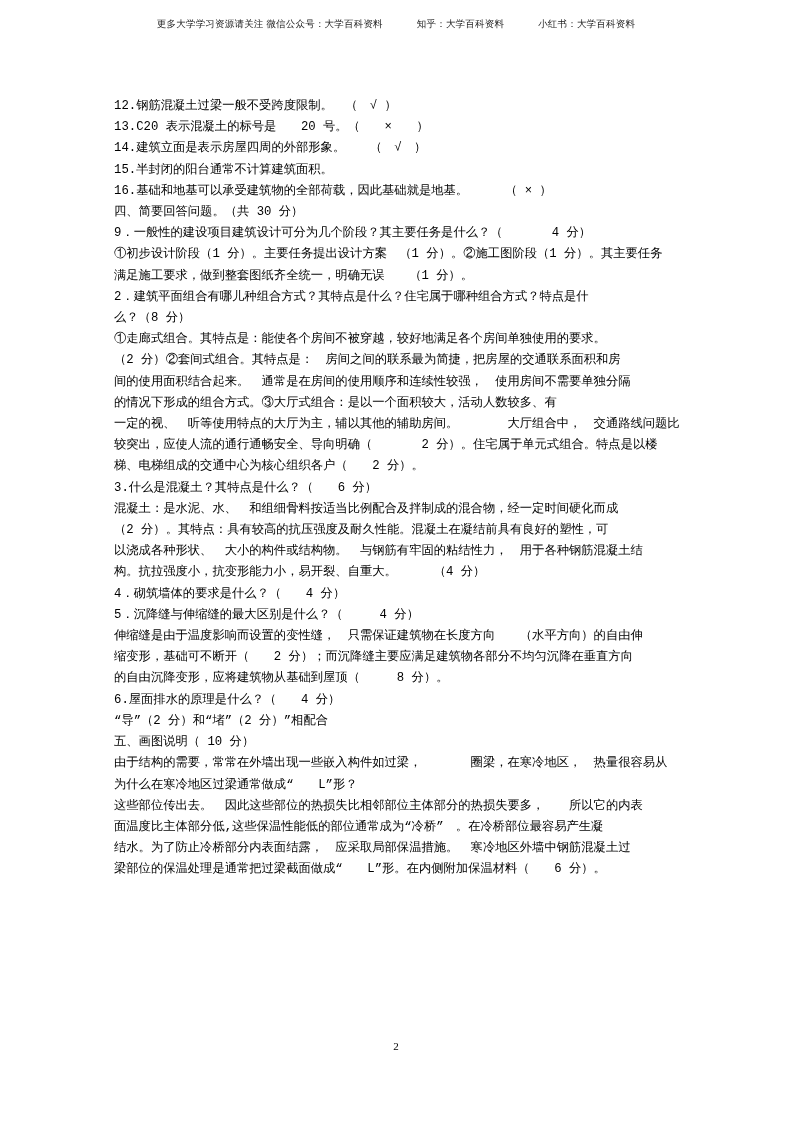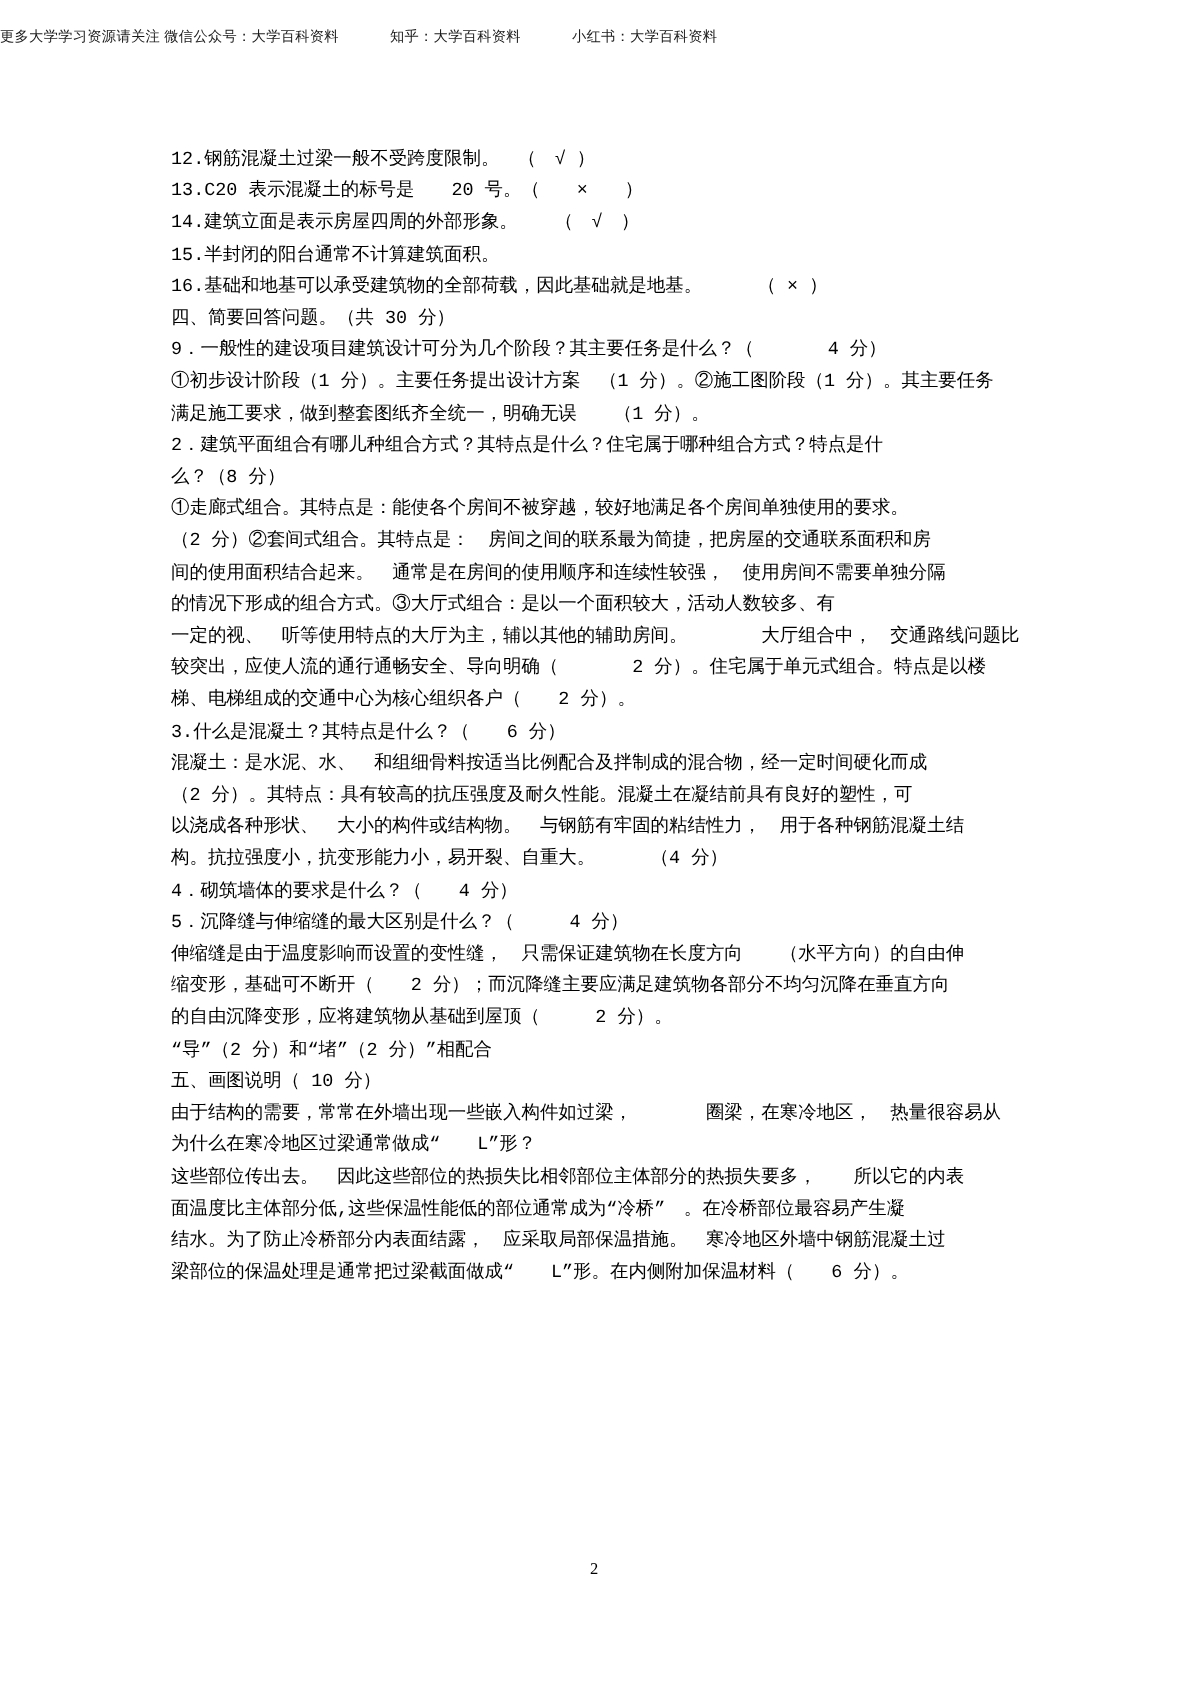--- a/index.html
+++ b/index.html
@@ -21,21 +21,21 @@
     height: 1122px;
     box-sizing: border-box;
   }
   
   .header-banner {
     position: absolute;
     top: 18px;
     left: 0;
     width: 792px;
     display: flex;
-    justify-content: flex-start;
+    justify-content: center;
     gap: 34px;
     font-size: 9.5px;
     font-family: "Liberation Sans", sans-serif;
     color: #1a1a1a;
     letter-spacing: 0.2px;
   }
   .header-banner span {
     white-space: nowrap;
   }
   
@@ -108,21 +108,22 @@
     <div class="line">梯、电梯组成的交通中心为核心组织各户（　　2 分）。</div>
     <div class="line">3.什么是混凝土？其特点是什么？（　　6 分）</div>
     <div class="line">混凝土：是水泥、水、　和组细骨料按适当比例配合及拌制成的混合物，经一定时间硬化而成</div>
     <div class="line">（2 分）。其特点：具有较高的抗压强度及耐久性能。混凝土在凝结前具有良好的塑性，可</div>
     <div class="line">以浇成各种形状、　大小的构件或结构物。　与钢筋有牢固的粘结性力，　用于各种钢筋混凝土结</div>
     <div class="line">构。抗拉强度小，抗变形能力小，易开裂、自重大。　　　（4 分）</div>
     <div class="line">4．砌筑墙体的要求是什么？（　　4 分）</div>
     <div class="line">5．沉降缝与伸缩缝的最大区别是什么？（　　　4 分）</div>
     <div class="line">伸缩缝是由于温度影响而设置的变性缝，　只需保证建筑物在长度方向　　（水平方向）的自由伸</div>
     <div class="line">缩变形，基础可不断开（　　2 分）；而沉降缝主要应满足建筑物各部分不均匀沉降在垂直方向</div>
-    <div class="line">的自由沉降变形，应将建筑物从基础到屋顶（　　　2 分）。</div>
+    <div class="line">的自由沉降变形，应将建筑物从基础到屋顶（　　　8 分）。</div>
+    <div class="line">6.屋面排水的原理是什么？（　　4 分）</div>
     <div class="line">“导”（2 分）和“堵”（2 分）”相配合</div>
     <div class="line">五、画图说明（ 10 分）</div>
     <div class="line">由于结构的需要，常常在外墙出现一些嵌入构件如过梁，　　　　圈梁，在寒冷地区，　热量很容易从</div>
     <div class="line">为什么在寒冷地区过梁通常做成“　　L”形？</div>
     <div class="line">这些部位传出去。　因此这些部位的热损失比相邻部位主体部分的热损失要多，　　所以它的内表</div>
     <div class="line">面温度比主体部分低,这些保温性能低的部位通常成为“冷桥”　。在冷桥部位最容易产生凝</div>
     <div class="line">结水。为了防止冷桥部分内表面结露，　应采取局部保温措施。　寒冷地区外墙中钢筋混凝土过</div>
     <div class="line">梁部位的保温处理是通常把过梁截面做成“　　L”形。在内侧附加保温材料（　　6 分）。</div>
   </div>
 

